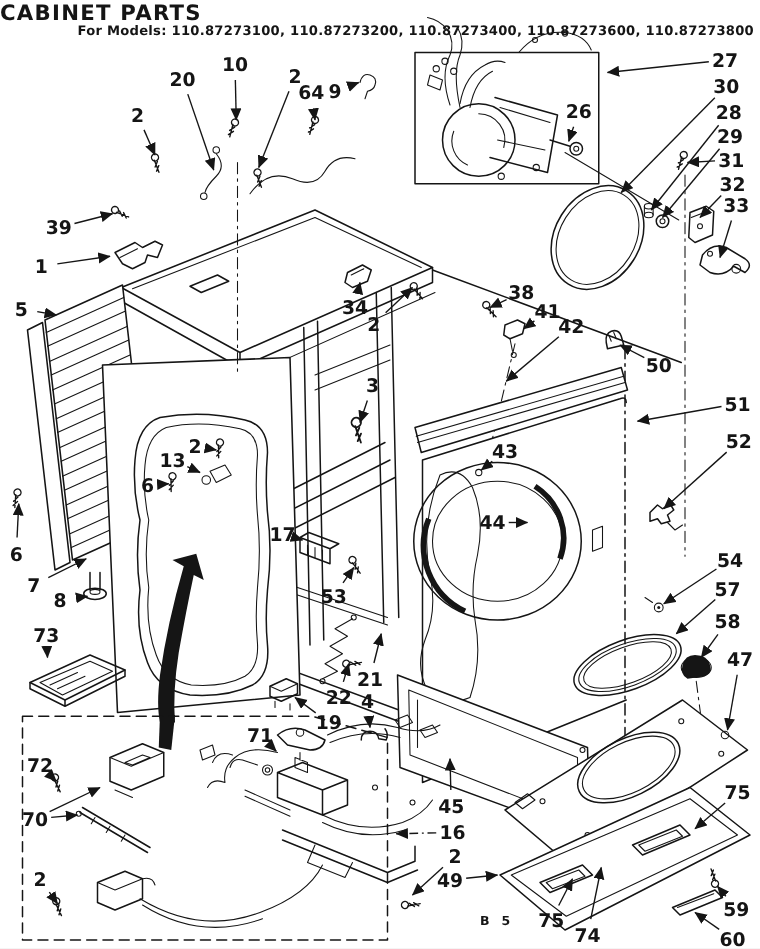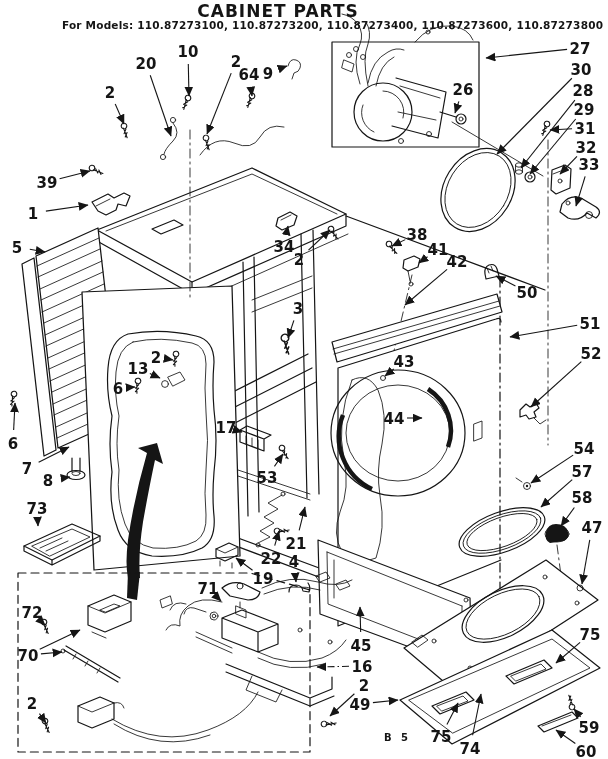--- a/index.html
+++ b/index.html
@@ -1,18 +1,18 @@
 <!DOCTYPE html>
 <html><head>
 <meta charset="utf-8">
 <style>
   html,body{margin:0;padding:0;background:#e8e8e8;}
   #stage{position:relative;width:608px;height:759px;background:#ffffff;overflow:hidden;
          font-family:"DejaVu Sans",sans-serif;color:#151515;}
-  .title{position:absolute;top:1px;left:0;width:556px;text-align:center;
+  .title{position:absolute;top:1px;left:0;width:556px;
          font-weight:bold;font-size:17px;letter-spacing:1px;}
   .models{position:absolute;top:19px;left:62px;font-size:10.5px;font-weight:bold;letter-spacing:.2px;white-space:nowrap;}
   .pagemark{position:absolute;top:732px;left:384px;font-size:10px;font-weight:bold;letter-spacing:3px;}
   #art{position:absolute;top:0;left:0;}
   .ln{fill:none;stroke:#151515;stroke-width:1.2;stroke-linecap:round;stroke-linejoin:round;}
   .tn{fill:none;stroke:#151515;stroke-width:.85;stroke-linecap:round;stroke-linejoin:round;}
   .pnl{fill:#ffffff;stroke:#151515;stroke-width:1.25;stroke-linejoin:round;}
   .wfill{fill:#ffffff;stroke:none;}
   .blk{fill:#151515;stroke:none;}
   .dd{stroke-dasharray:9 4 2 4;}

